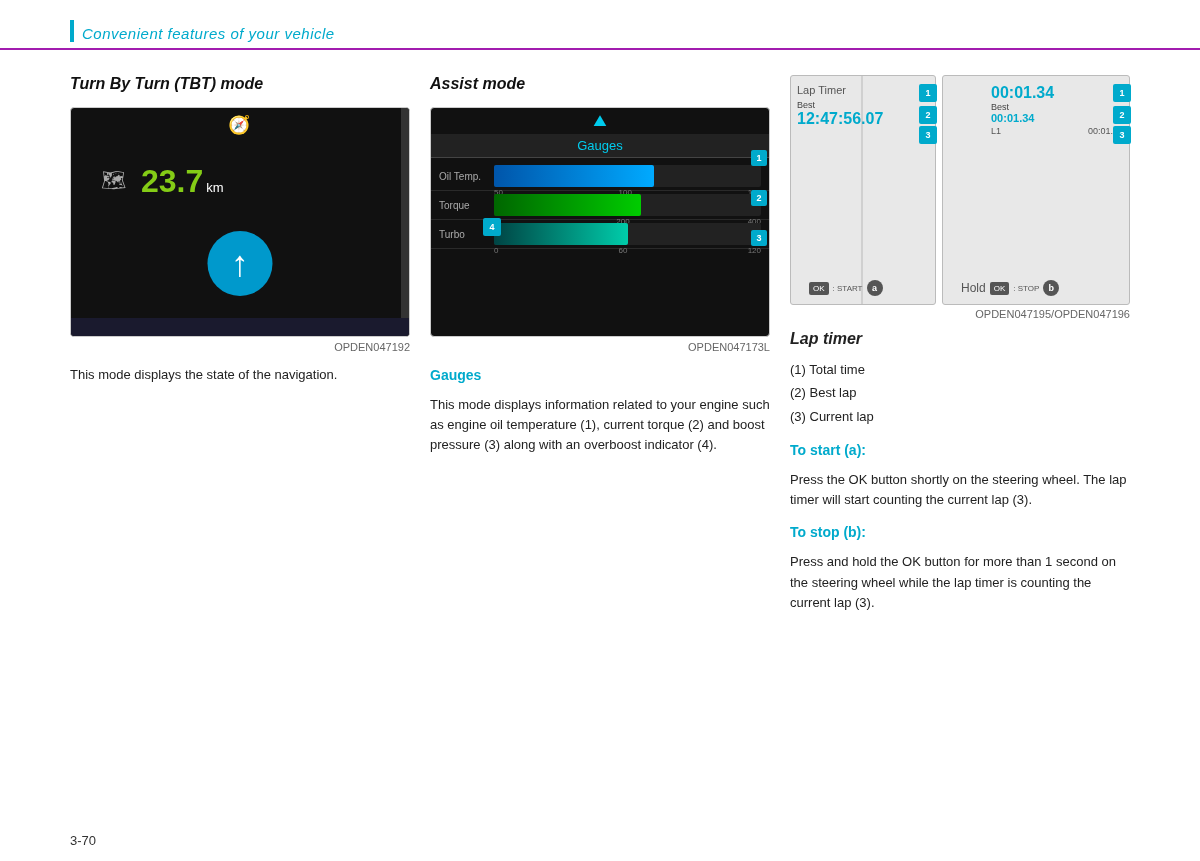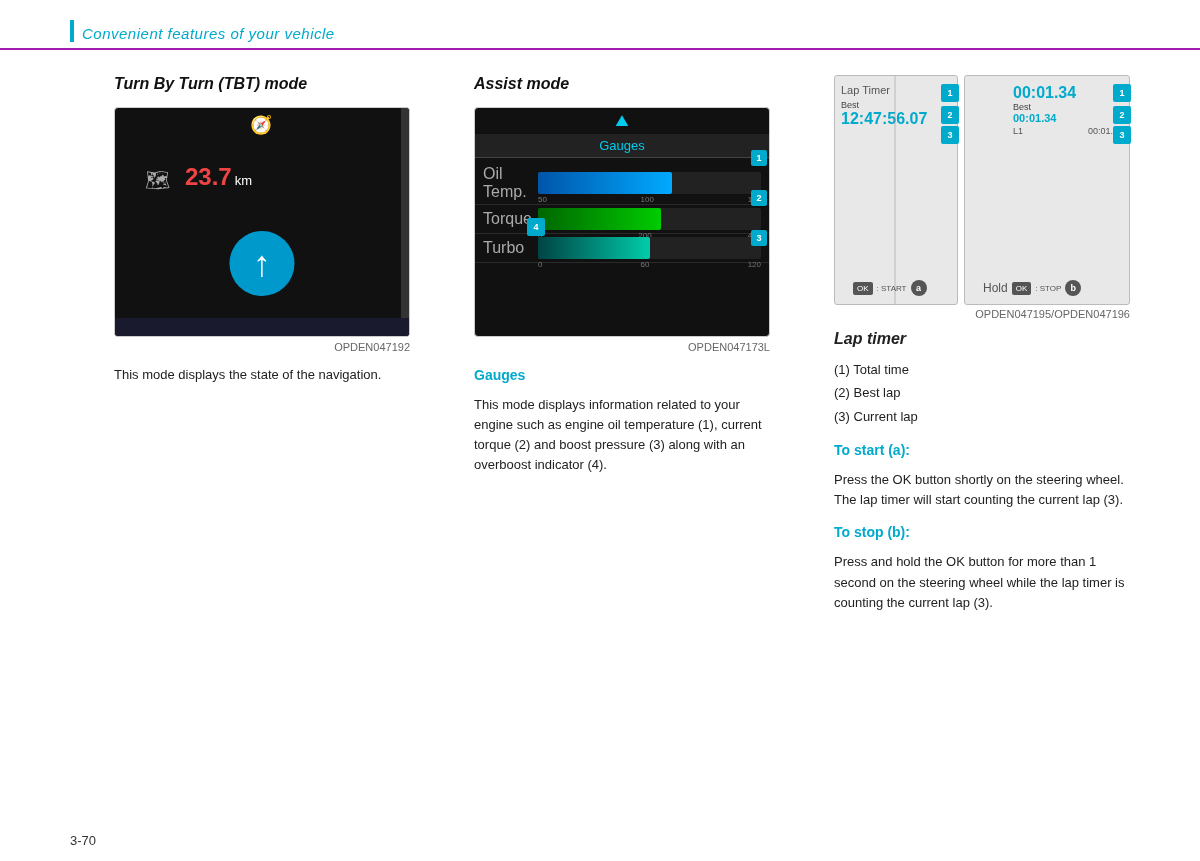--- a/index.html
+++ b/index.html
@@ -50,21 +50,20 @@
     }
 
     
     .columns {
       display: flex;
       gap: 20px;
       margin-top: 20px;
     }
     .col {
       flex: 1;
-      margin-left: 44px;
     }
 
     .col-title {
       font-size: 16px;
       font-weight: bold;
       font-style: italic;
       margin-bottom: 14px;
       color: #111;
     }
 
@@ -111,21 +110,21 @@
       border-bottom: 1px solid #444;
     }
     .gauge-row {
       display: flex;
       align-items: center;
       padding: 3px 8px;
       border-bottom: 1px solid #2a2a2a;
     }
     .gauge-label {
       color: #aaa;
-      font-size: 16px;
+      font-size: 10px;
       width: 55px;
       flex-shrink: 0;
     }
     .gauge-bar-container {
       flex: 1;
       height: 22px;
       background: #222;
       border-radius: 2px;
       position: relative;
       overflow: visible;
@@ -313,21 +312,21 @@
     <div class="col">
       <div class="col-title">Turn By Turn (TBT) mode</div>
 
       <div class="screen-box tbt-screen" style="height:230px; position:relative;">
 
         <div style="position:absolute;top:6px;left:50%;transform:translateX(-50%);color:#aaa;font-size:18px;">🧭</div>
 
         <div style="position:absolute;top:60px;left:30px;color:#aaa;font-size:20px;">🗺</div>
 
         <div style="position:absolute;top:55px;left:70px;display:flex;align-items:baseline;gap:3px;">
-          <span style="color:#ef4444;font-size:24px;font-weight:bold;">23.7</span>
+          <span style="color:#84cc16;font-size:32px;font-weight:bold;">23.7</span>
           <span style="color:white;font-size:13px;">km</span>
         </div>
 
         <div style="position:absolute;bottom:40px;left:50%;transform:translateX(-50%);width:65px;height:65px;background:#0099cc;border-radius:50%;display:flex;align-items:center;justify-content:center;">
           <span style="color:white;font-size:36px;line-height:1;">↑</span>
         </div>
 
         <div style="position:absolute;right:0;top:0;bottom:0;width:8px;background:#333;"></div>
 
         <div style="position:absolute;bottom:0;left:0;right:0;height:18px;background:#1a1a2e;"></div>

